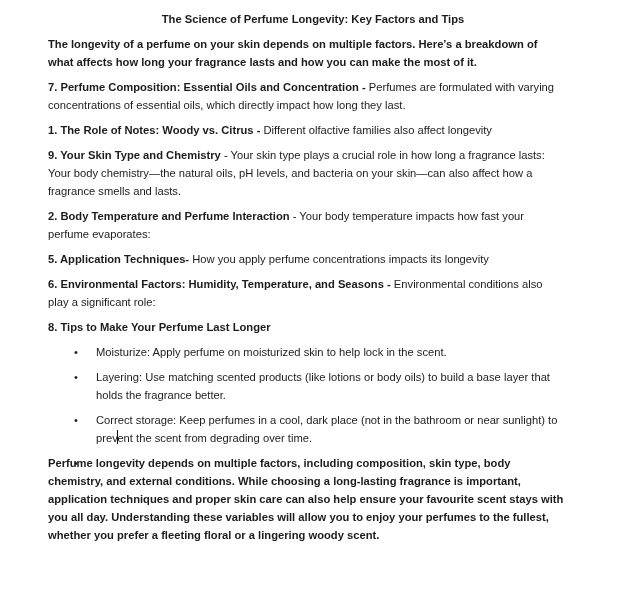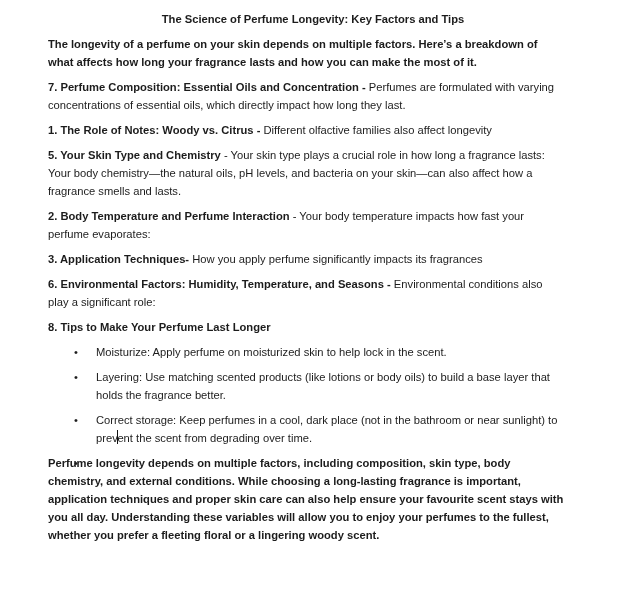--- a/index.html
+++ b/index.html
@@ -70,23 +70,23 @@
 </style>
 </head>
 <body>
 
 <div class="doc">
   <div class="title">The Science of Perfume Longevity: Key Factors and Tips</div>
   <div id="doc-body">
       <p class="block"><span class="run bold">The longevity of a perfume on your skin depends on multiple factors. Here’s a breakdown of what affects how long your fragrance lasts and how you can make the most of it.</span></p>
       <p class="block"><span class="run bold">7. Perfume Composition: Essential Oils and Concentration - </span><span class="run">Perfumes are formulated with varying concentrations of essential oils, which directly impact how long they last.</span></p>
       <p class="block"><span class="run bold">1. The Role of Notes: Woody vs. Citrus - </span><span class="run">Different olfactive families also affect longevity</span></p>
-      <p class="block"><span class="run bold">5. Your Skin Type and Chemistry</span><span class="run"> - Your skin type plays a crucial role in how long a fragrance lasts: Your body chemistry—the natural oils, pH levels, and bacteria on your skin—can also affect how a fragrance smells and lasts.</span></p>
+      <p class="block"><span class="run bold">9. Your Skin Type and Chemistry</span><span class="run"> - Your skin type plays a crucial role in how long a fragrance lasts: Your body chemistry—the natural oils, pH levels, and bacteria on your skin—can also affect how a fragrance smells and lasts.</span></p>
       <p class="block"><span class="run bold">2. Body Temperature and Perfume Interaction</span><span class="run"> - Your body temperature impacts how fast your perfume evaporates:</span></p>
-      <p class="block"><span class="run bold">3. Application Techniques-</span><span class="run"> How you apply perfume significantly impacts its fragrances</span></p>
+      <p class="block"><span class="run bold">5. Application Techniques-</span><span class="run"> How you apply perfume concentrations impacts its longevity</span></p>
       <p class="block"><span class="run bold">6. Environmental Factors: Humidity, Temperature, and Seasons - </span><span class="run">Environmental conditions also play a significant role:</span></p>
       <p class="block"><span class="run bold">8. Tips to Make Your Perfume Last Longer</span></p>
       <div class="bullet-list">
         <div class="list-item"><span class="bullet-marker">•</span><span class="run">Moisturize: Apply perfume on moisturized skin to help lock in the scent.</span></div>
         <div class="list-item"><span class="bullet-marker">•</span><span class="run">Layering: Use matching scented products (like lotions or body oils) to build a base layer that holds the fragrance better.</span></div>
         <div class="list-item"><span class="bullet-marker">•</span><span class="run">Correct storage: Keep perfumes in a cool, dark place (not in the bathroom or near sunlight) to prev</span><span class="caret"></span><span class="run">ent the scent from degrading over time.</span></div>
         <div class="list-item"><span class="bullet-marker">•</span></div>
       </div>
       <p class="block"><span class="run bold">Perfume longevity depends on multiple factors, including composition, skin type, body chemistry, and external conditions. While choosing a long-lasting fragrance is important, application techniques and proper skin care can also help ensure your favourite scent stays with you all day. Understanding these variables will allow you to enjoy your perfumes to the fullest, whether you prefer a fleeting floral or a lingering woody scent.</span></p>
     </div>

